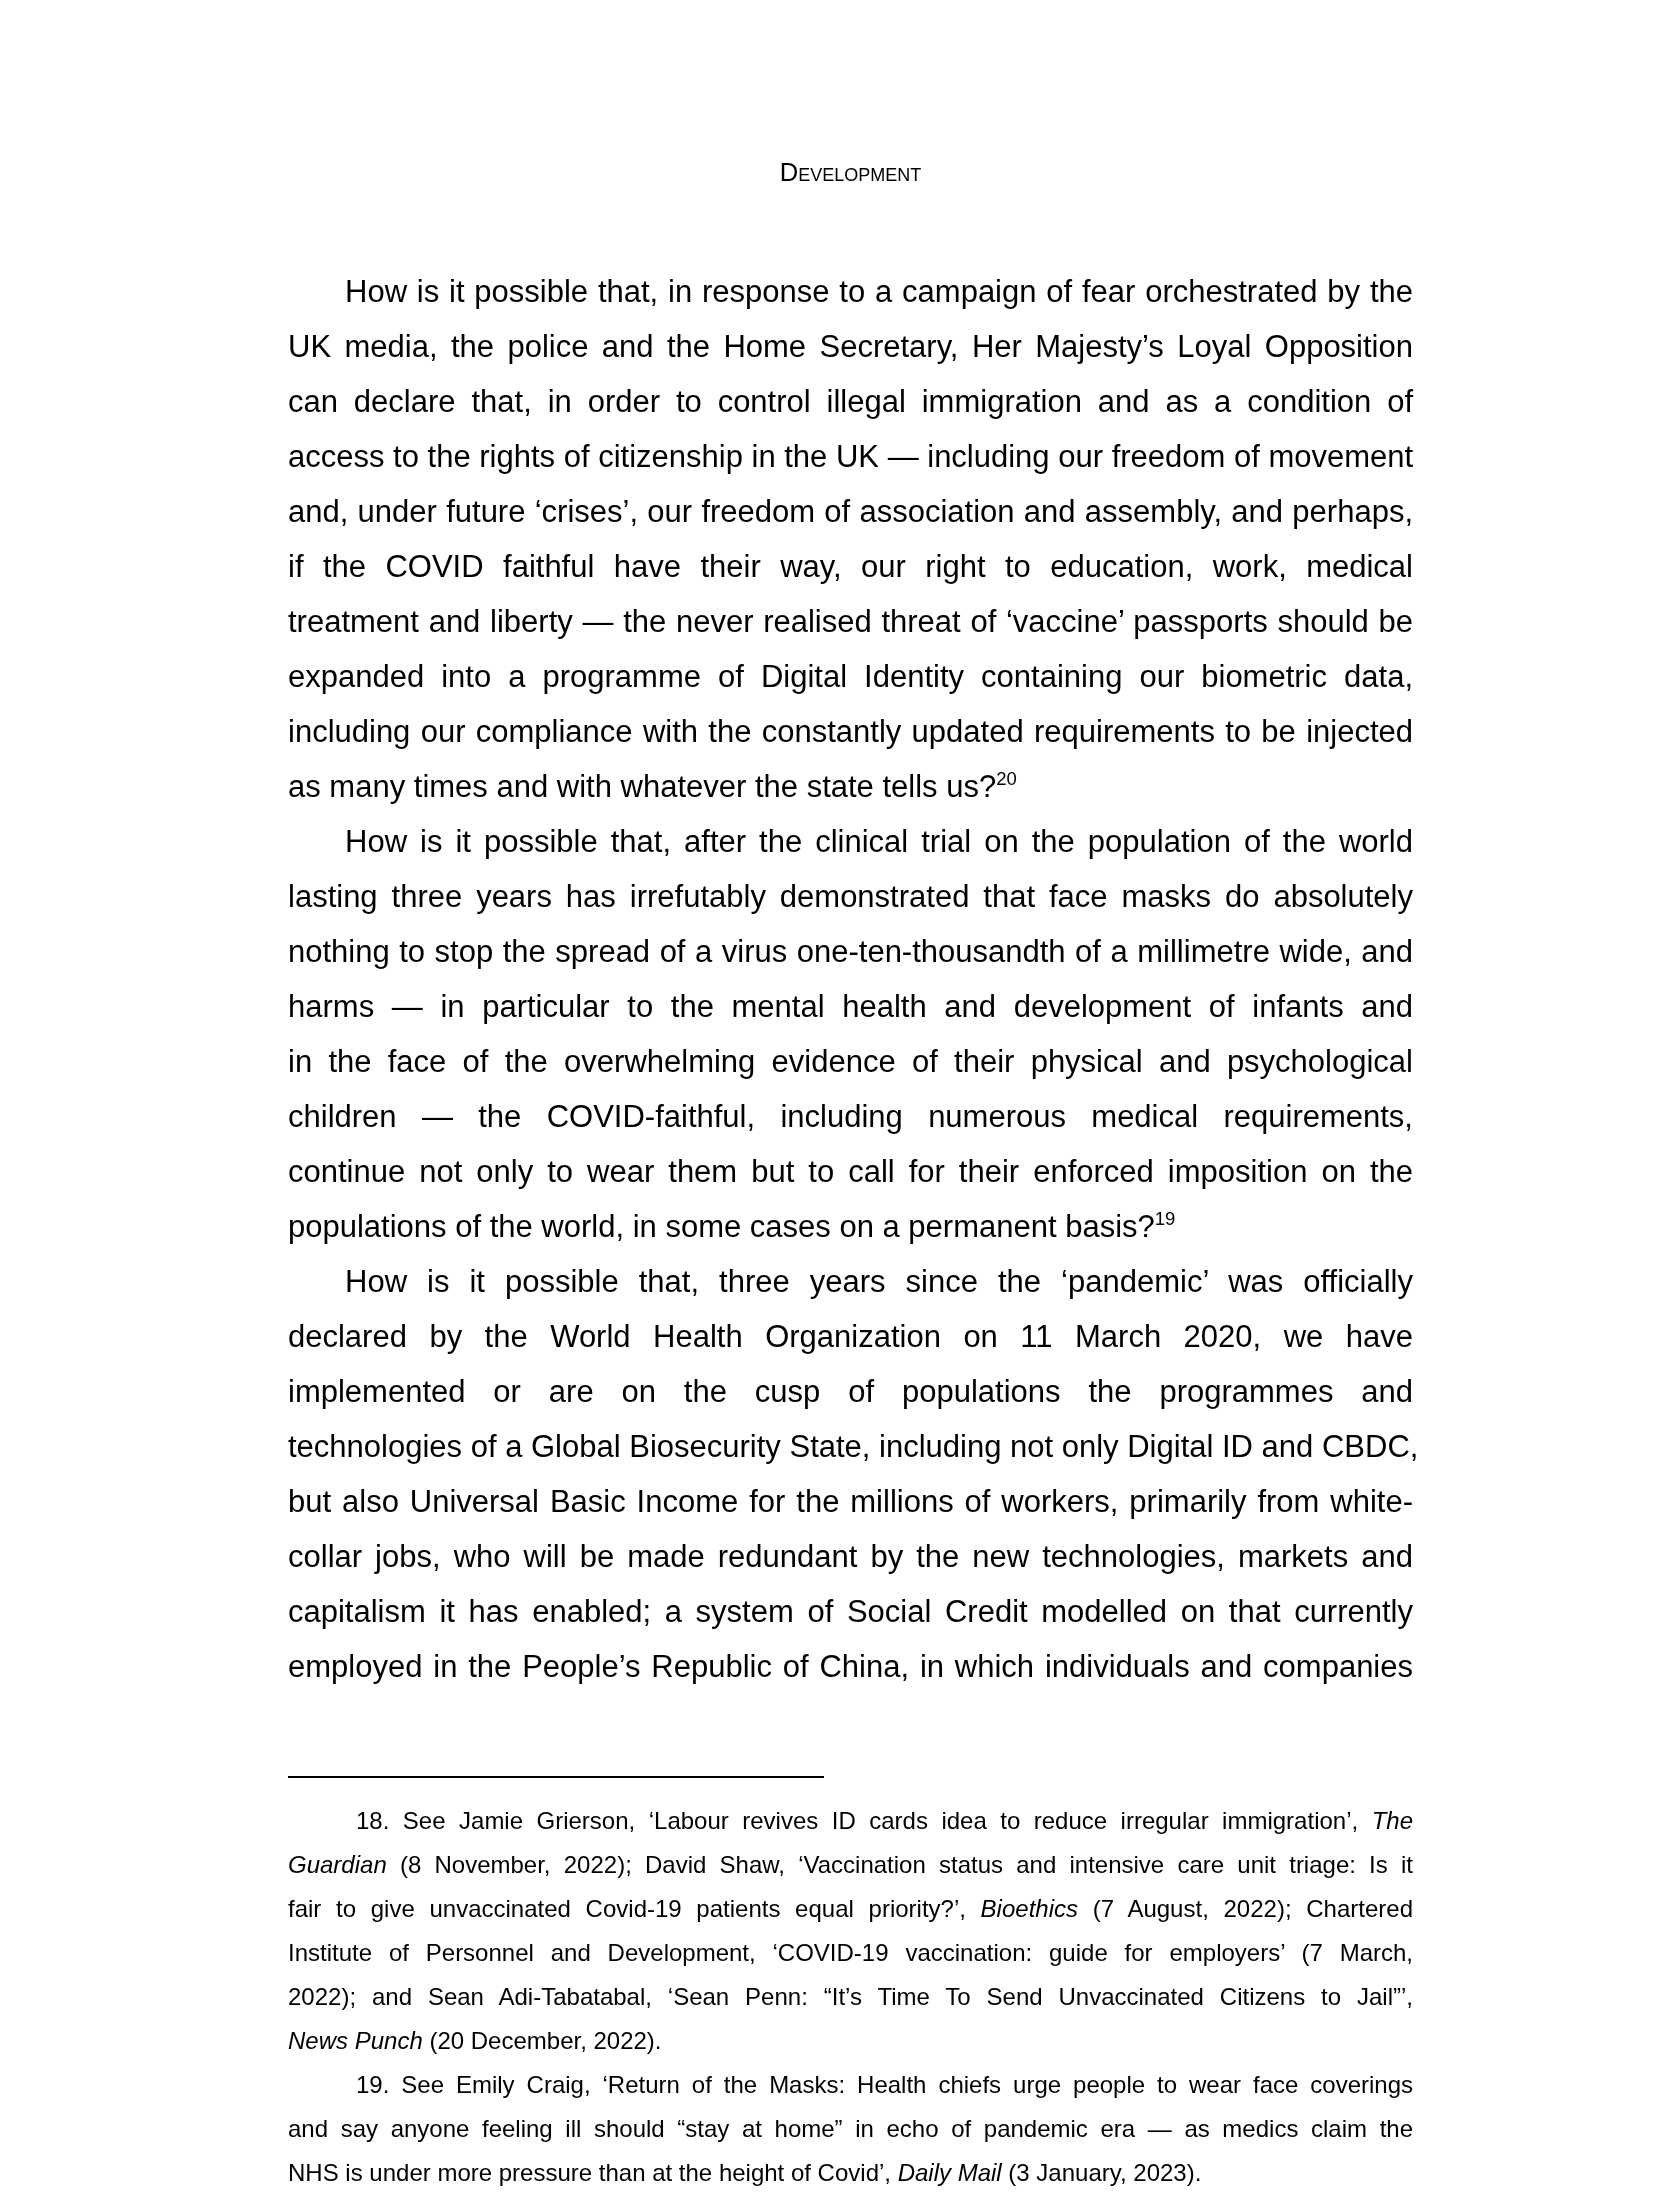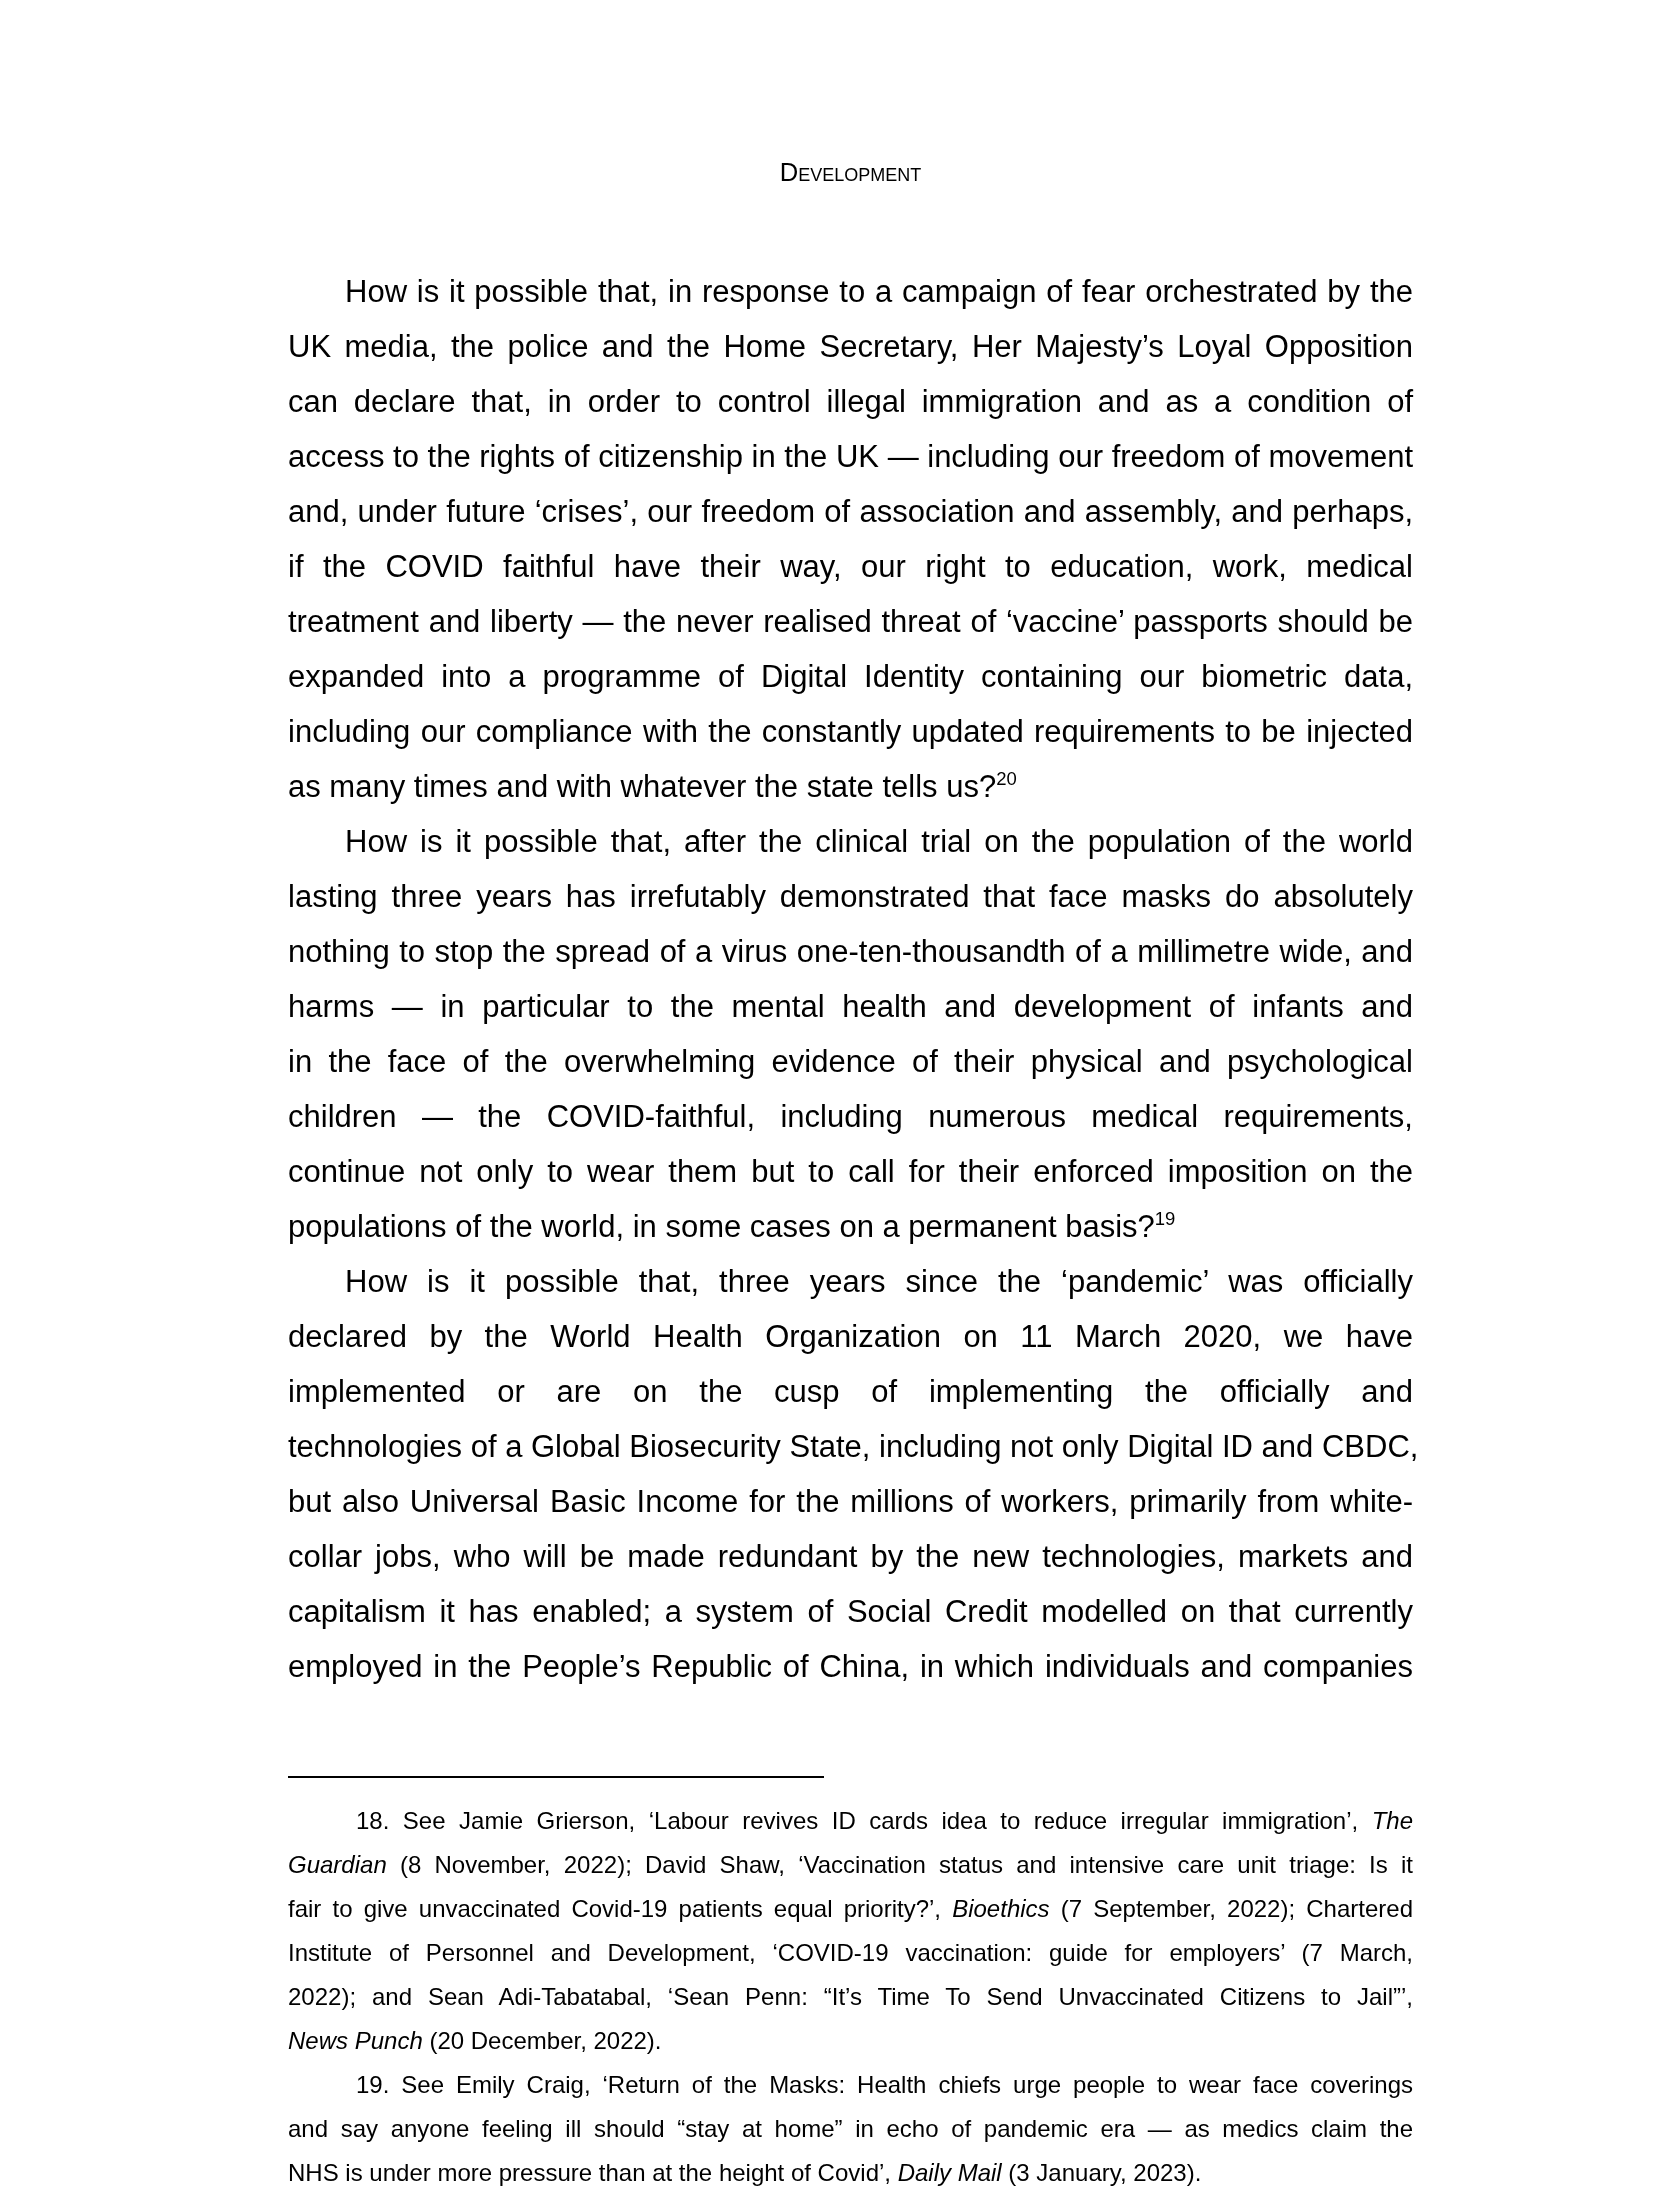--- a/index.html
+++ b/index.html
@@ -48,36 +48,36 @@
     <span class="line">harms — in particular to the mental health and development of infants and</span>
     <span class="line">in the face of the overwhelming evidence of their physical and psychological</span>
     <span class="line">children — the COVID-faithful, including numerous medical requirements,</span>
     <span class="line">continue not only to wear them but to call for their enforced imposition on the</span>
     <span class="line last"><span>populations of the world, in some cases on a permanent basis?</span><sup class="fnref">19</sup></span>
   </div>
 
   <div class="paragraph">
     <span class="line indent">How is it possible that, three years since the ‘pandemic’ was officially</span>
     <span class="line">declared by the World Health Organization on 11 March 2020, we have</span>
-    <span class="line">implemented or are on the cusp of implementing the officially and</span>
+    <span class="line">implemented or are on the cusp of populations the programmes and</span>
     <span class="line">technologies of a Global Biosecurity State, including not only Digital ID and CBDC,</span>
     <span class="line">but also Universal Basic Income for the millions of workers, primarily from white-</span>
     <span class="line">collar jobs, who will be made redundant by the new technologies, markets and</span>
     <span class="line">capitalism it has enabled; a system of Social Credit modelled on that currently</span>
     <span class="line">employed in the People’s Republic of China, in which individuals and companies</span>
   </div>
 </div>
 
 <div class="rule"></div>
 
 <div class="footnotes" id="footnotes">
     <div class="footnote">
       <span class="fline indent"><span>18. See Jamie Grierson, ‘Labour revives ID cards idea to reduce irregular immigration’, </span><i>The</i></span>
       <span class="fline"><i>Guardian</i><span> (8 November, 2022); David Shaw, ‘Vaccination status and intensive care unit triage: Is it</span></span>
-      <span class="fline"><span>fair to give unvaccinated Covid-19 patients equal priority?’, </span><i>Bioethics</i><span> (7 September, 2022); Chartered</span></span>
+      <span class="fline"><span>fair to give unvaccinated Covid-19 patients equal priority?’, </span><i>Bioethics</i><span> (7 August, 2022); Chartered</span></span>
       <span class="fline"><span>Institute of Personnel and Development, ‘COVID-19 vaccination: guide for employers’ (7 March,</span></span>
       <span class="fline"><span>2022); and Sean Adi-Tabatabal, ‘Sean Penn: “It’s Time To Send Unvaccinated Citizens to Jail”’,</span></span>
       <span class="fline last"><i>News Punch</i><span> (20 December, 2022).</span></span>
     </div>
     <div class="footnote">
       <span class="fline indent"><span>19. See Emily Craig, ‘Return of the Masks: Health chiefs urge people to wear face coverings</span></span>
       <span class="fline"><span>and say anyone feeling ill should “stay at home” in echo of pandemic era — as medics claim the</span></span>
       <span class="fline last"><span>NHS is under more pressure than at the height of Covid’, </span><i>Daily Mail</i><span> (3 January, 2023).</span></span>
     </div>
   </div>

